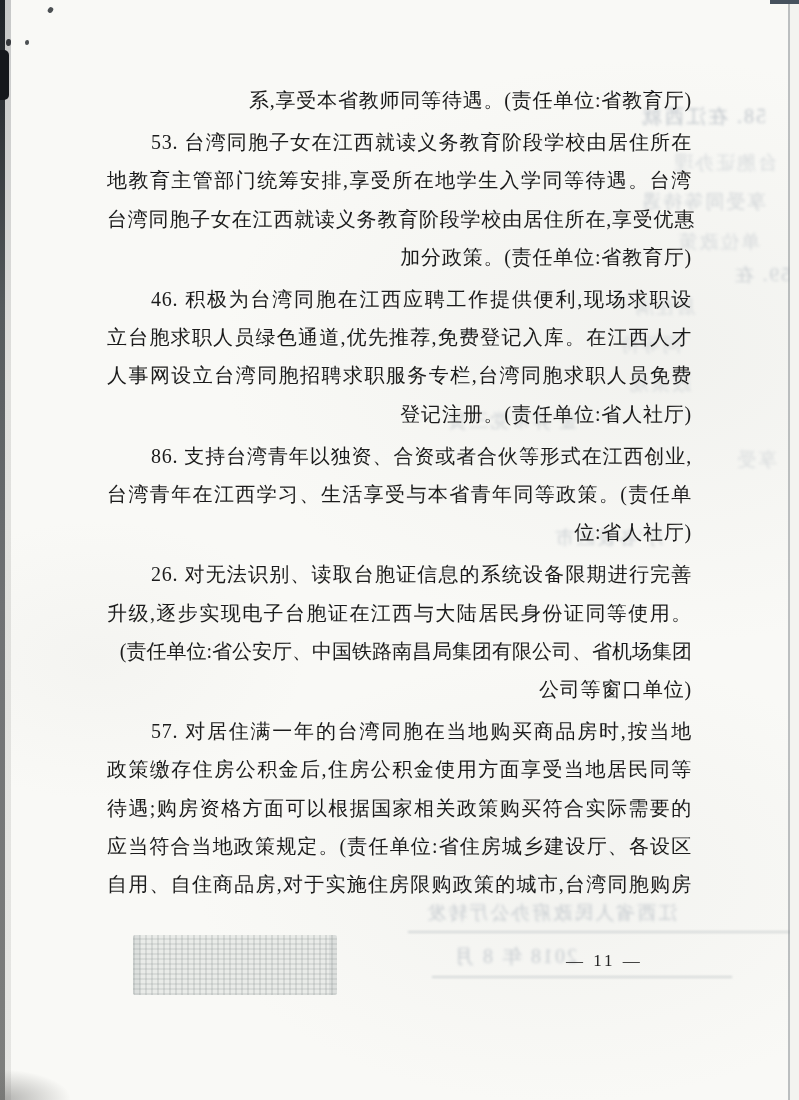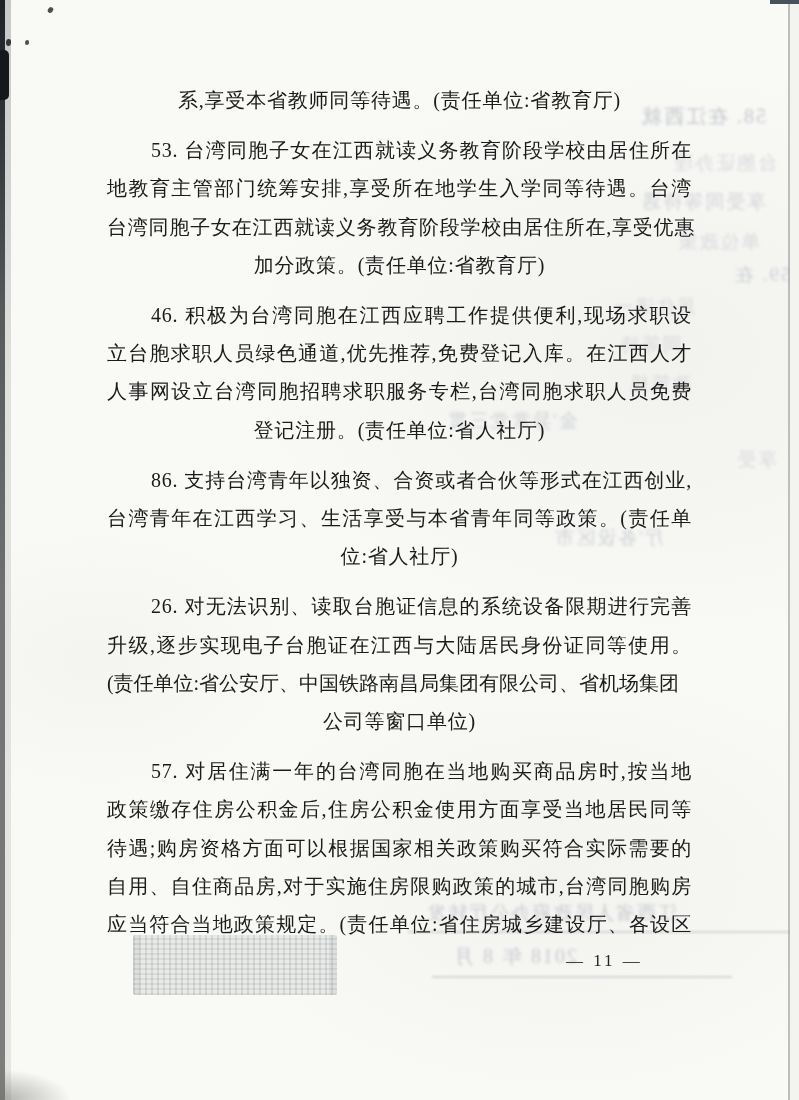--- a/index.html
+++ b/index.html
@@ -10,22 +10,22 @@
       radial-gradient(ellipse 620px 420px at 82% 32%, rgba(210,212,208,.20), transparent 70%),
       radial-gradient(ellipse 520px 320px at 70% 80%, rgba(208,210,206,.16), transparent 70%),
       radial-gradient(ellipse 300px 200px at 12% 60%, rgba(214,214,210,.14), transparent 70%);
     font-family:"Liberation Serif", serif;
   }
   
   .doc-body{
     position:absolute;left:107px;top:81px;width:585px;
     font-size:20px;line-height:38.2px;color:#1b1b1b;
   }
-  .para + .para{margin-top:12px;}
-  .line{width:585px;letter-spacing:0.8px;white-space:nowrap;text-align:center;}
+  .para + .para{margin-top:4px;}
+  .line{width:585px;letter-spacing:0.8px;white-space:nowrap;text-align:right;}
   .line.j{text-align:justify;text-align-last:justify;}
   .line.ind{text-indent:44px;}
   .line.hang{margin-left:-13px;width:598px;letter-spacing:0;}
   .page-number{
     position:absolute;left:566px;top:951px;color:#232323;
     font-size:17px;letter-spacing:3px;white-space:nowrap;
   }
   
   .bleed-text{
     position:absolute;transform:scaleX(-1);color:#a9b1ba;
@@ -103,22 +103,22 @@
       <div class="para">
         <div class="line j ind">26. 对无法识别、读取台胞证信息的系统设备限期进行完善</div>
         <div class="line j">升级,逐步实现电子台胞证在江西与大陆居民身份证同等使用。</div>
         <div class="line hang">(责任单位:省公安厅、中国铁路南昌局集团有限公司、省机场集团</div>
         <div class="line">公司等窗口单位)</div>
       </div>
       <div class="para">
         <div class="line j ind">57. 对居住满一年的台湾同胞在当地购买商品房时,按当地</div>
         <div class="line j">政策缴存住房公积金后,住房公积金使用方面享受当地居民同等</div>
         <div class="line j">待遇;购房资格方面可以根据国家相关政策购买符合实际需要的</div>
+        <div class="line j">应当符合当地政策规定。(责任单位:省住房城乡建设厅、各设区</div>
         <div class="line j">自用、自住商品房,对于实施住房限购政策的城市,台湾同胞购房</div>
-        <div class="line j">应当符合当地政策规定。(责任单位:省住房城乡建设厅、各设区</div>
       </div>
     </div>
 
   <div class="page-number">— 11 —</div>
 
   <div class="edge-left"></div>
   <div class="edge-left-soft"></div>
   <div class="edge-left-blob"></div>
   <div class="edge-right-line"></div>
   <div class="edge-right-col"></div>

